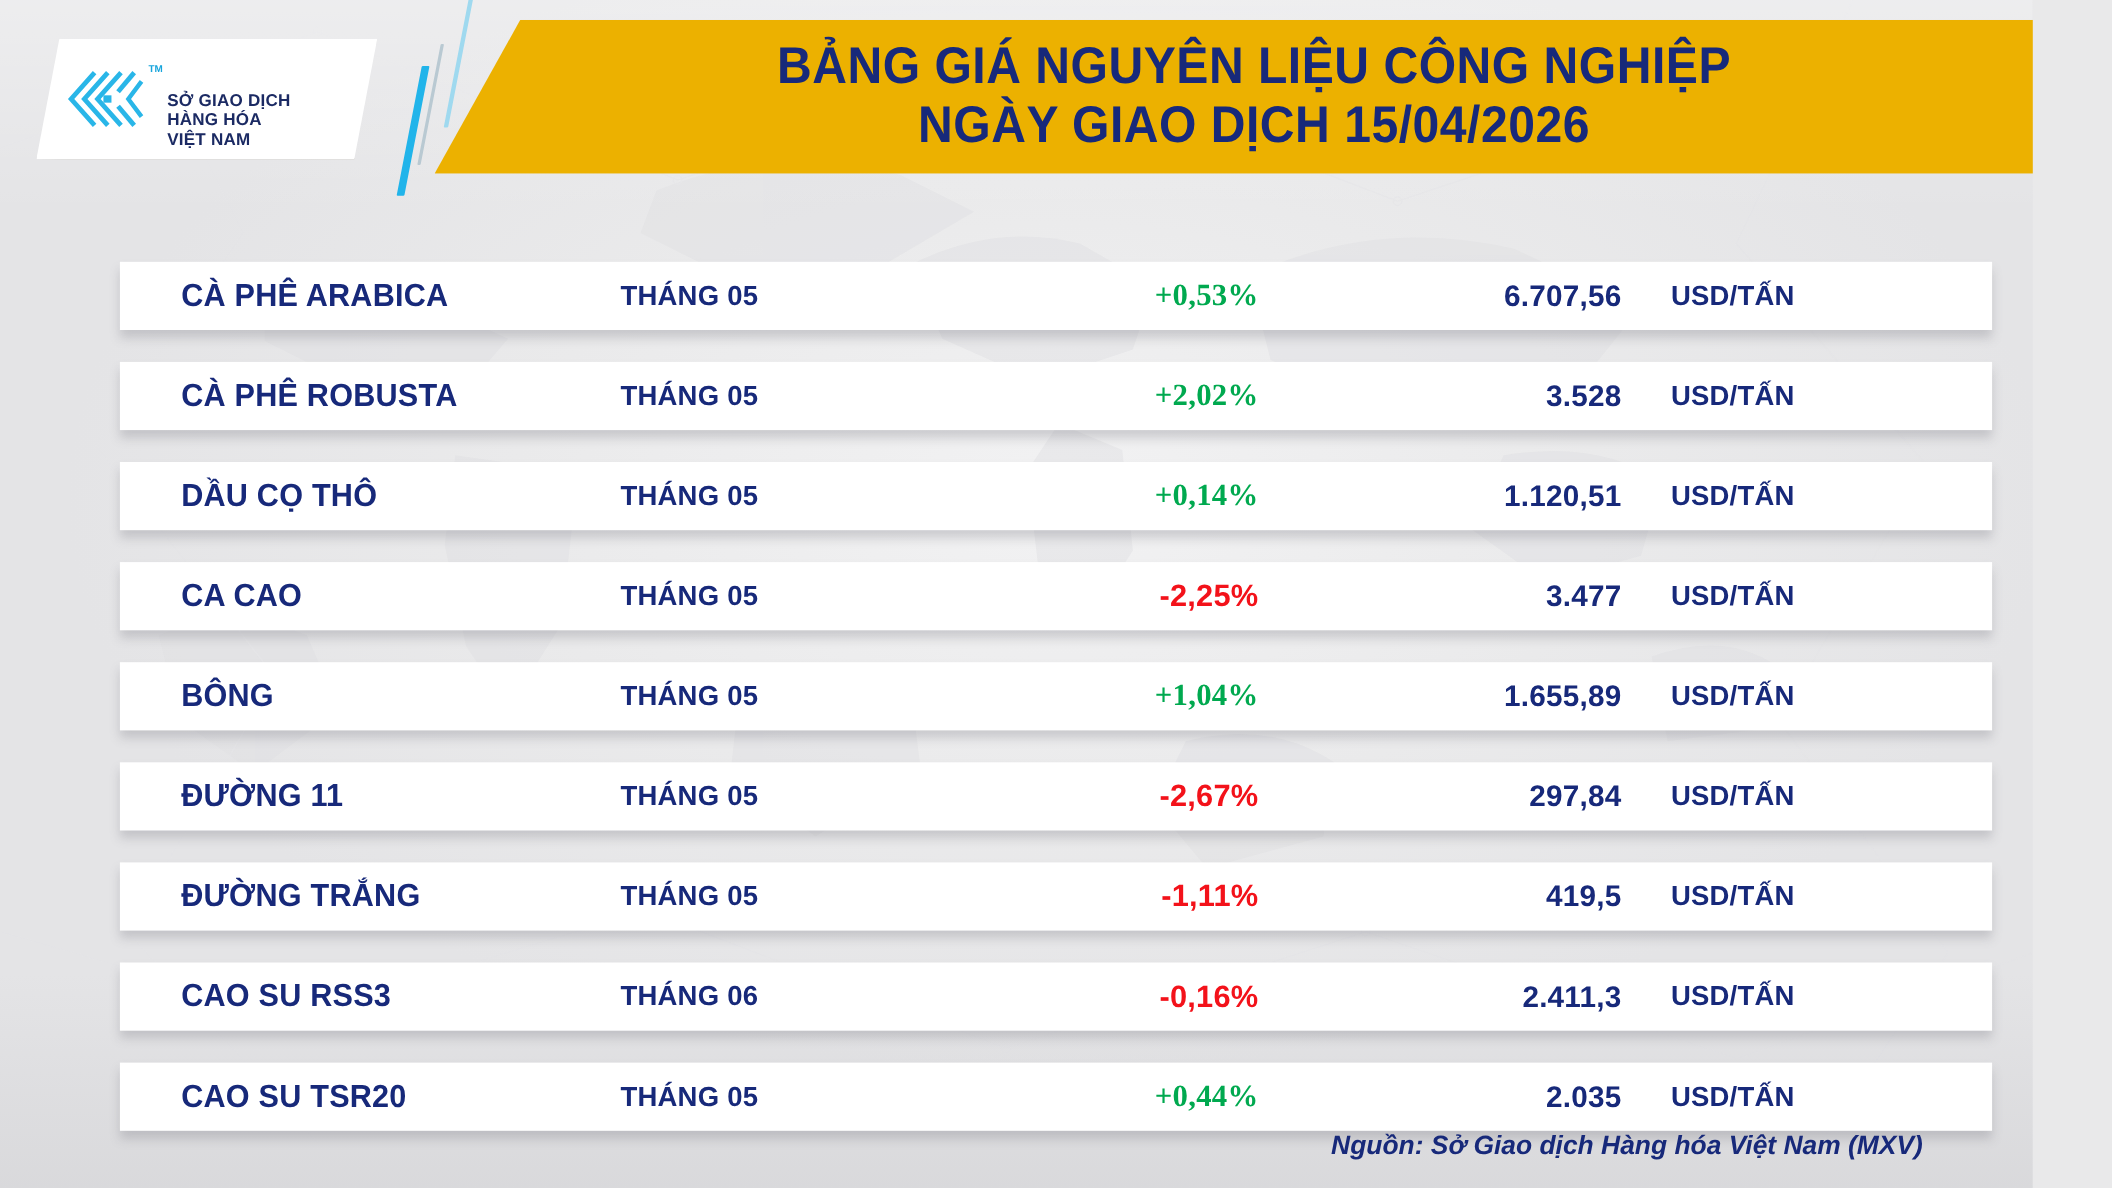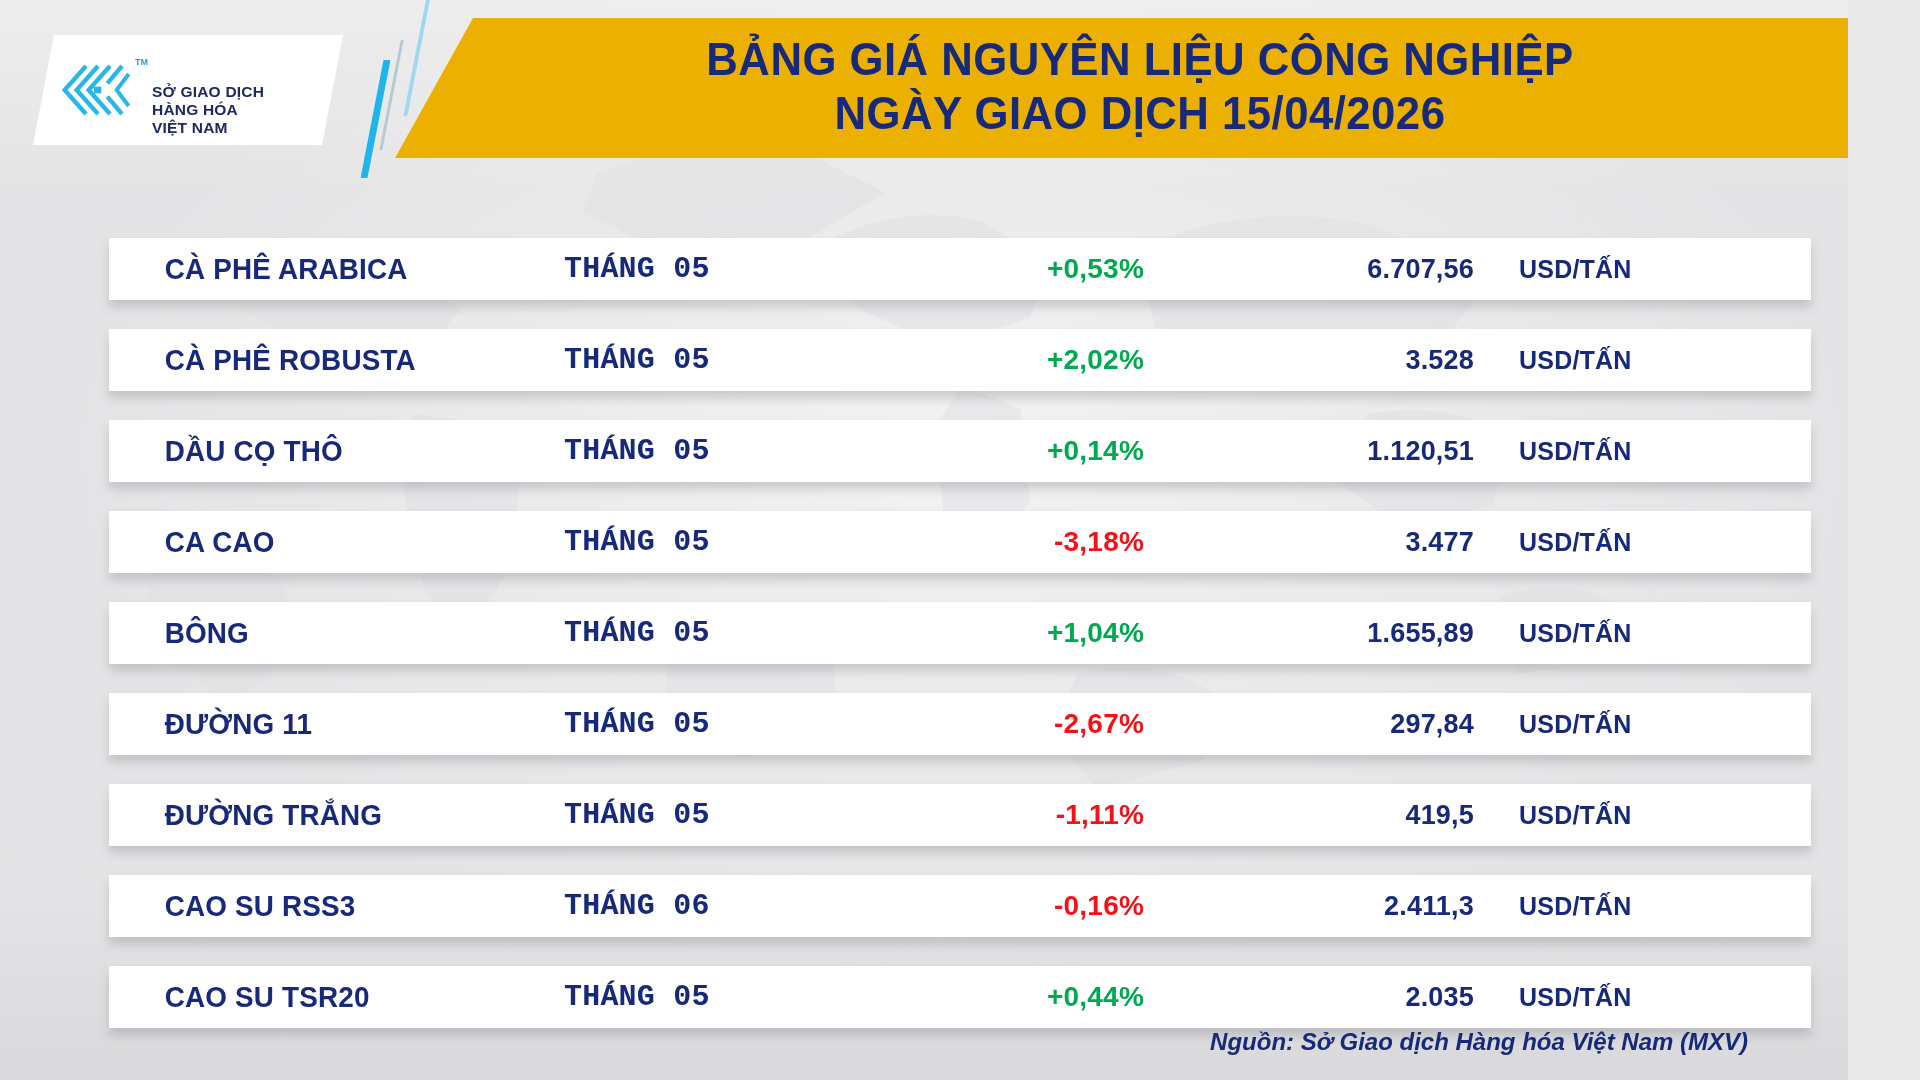--- a/index.html
+++ b/index.html
@@ -150,32 +150,32 @@
     padding-left: 58px;
     box-sizing: border-box;
     font-family: "Liberation Sans Narrow", "Liberation Sans", sans-serif;
     font-size: 29px;
     transform: scaleX(.96);
     transform-origin: left center;
     letter-spacing: .2px;
   }
   .c-month {
     width: 290px;
-    font-family: Liberation Mono, monospace;
-    font-size: 30px;
+    font-family: Liberation Sans, sans-serif;
+    font-size: 25px;
     letter-spacing: .2px;
   }
   .c-change {
     width: 290px;
     text-align: right;
     font-family: "Liberation Sans Narrow", "Liberation Sans", sans-serif;
     font-size: 28px;
     letter-spacing: .2px;
   }
-  .c-change.up   { color: #00a94f; }
+  .c-change.up   { color: #00a94f; font-family: Liberation Serif, serif; }
   .c-change.down { color: #f3121a; }
   .c-price {
     width: 330px;
     text-align: right;
     font-size: 27px;
     letter-spacing: .2px;
   }
   .c-unit {
     width: 260px;
     padding-left: 45px;
@@ -286,21 +286,21 @@
       <div class="row">
         <div class="cell c-name">DẦU CỌ THÔ</div>
         <div class="cell c-month">THÁNG 05</div>
         <div class="cell c-change up">+0,14%</div>
         <div class="cell c-price">1.120,51</div>
         <div class="cell c-unit">USD/TẤN</div>
       </div>
       <div class="row">
         <div class="cell c-name">CA CAO</div>
         <div class="cell c-month">THÁNG 05</div>
-        <div class="cell c-change down">-3,18%</div>
+        <div class="cell c-change down">-2,25%</div>
         <div class="cell c-price">3.477</div>
         <div class="cell c-unit">USD/TẤN</div>
       </div>
       <div class="row">
         <div class="cell c-name">BÔNG</div>
         <div class="cell c-month">THÁNG 05</div>
         <div class="cell c-change up">+1,04%</div>
         <div class="cell c-price">1.655,89</div>
         <div class="cell c-unit">USD/TẤN</div>
       </div>

